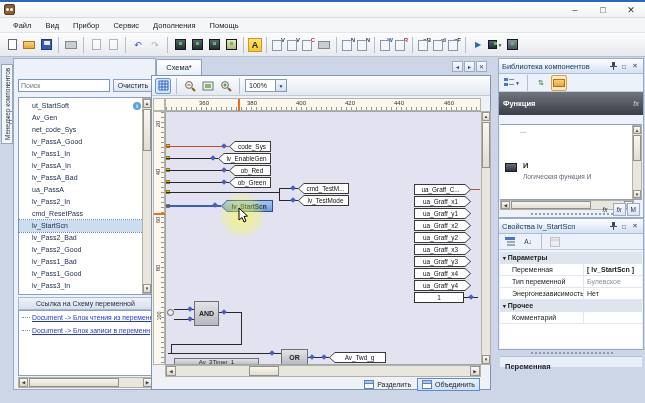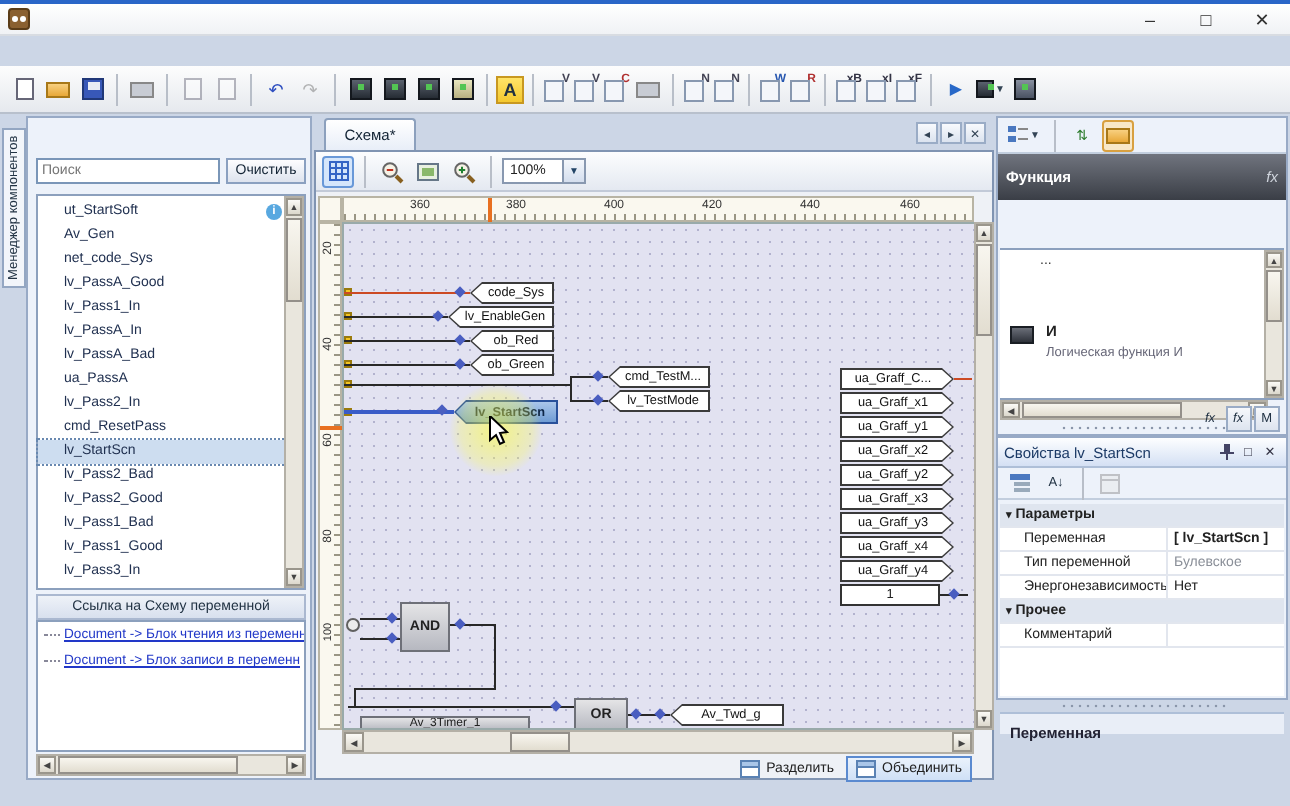--- a/index.html
+++ b/index.html
@@ -117,20 +117,28 @@
     <span class="owl">
         <i></i>
         <i></i>
       </span>
     <span class="sp" style="flex:1"></span>
     <span class="winbtn">–</span>
     <span class="winbtn">□</span>
     <span class="winbtn">✕</span>
   </div>
 
+  <div id="menubar" class="ab">
+    <span class="mitem">Файл</span>
+    <span class="mitem">Вид</span>
+    <span class="mitem">Прибор</span>
+    <span class="mitem">Сервис</span>
+    <span class="mitem">Дополнения</span>
+    <span class="mitem">Помощь</span>
+  </div>
 
   <div id="toolbar" class="ab">
     <span class="tbtn">
         <span class="pageic"></span>
       </span>
     <span class="tbtn">
         <span class="folderic"></span>
       </span>
     <span class="tbtn">
         <span class="floppyic"></span>
@@ -261,21 +269,21 @@
           <span class="linktext">Document -&gt; Блок записи в переменн</span>
         </div>
     </div>
     <div class="sbh ab" style="left:4px;top:318px;width:135px;height:11px;">
       <div class="sbtn" style="left:0;top:0;width:9px;height:9px;">◀</div>
       <div class="sthumb" style="left:10px;top:0;width:90px;height:9px;"></div>
       <div class="sbtn" style="right:0;top:0;width:9px;height:9px;">▶</div>
     </div>
   </div>
 
-  <div class="ab" style="left:157px;top:56px;width:340px;height:340px;">
+  <div class="ab" style="left:151px;top:56px;width:340px;height:340px;">
     <div class="tab ab" style="left:5px;top:1px;width:46px;height:16px;">Схема*</div>
     <div class="minibtn ab" style="left:301px;top:3px;">◂</div>
     <div class="minibtn ab" style="left:313px;top:3px;">▸</div>
     <div class="minibtn ab" style="left:325px;top:3px;">✕</div>
 
     <div id="docframe" class="ab" style="left:0;top:17px;width:340px;height:315px;">
 
       <div id="schtools">
         <span class="zbtn pressed">
           <svg width="11" height="11">
@@ -468,20 +476,33 @@
               <rect x="0.5" y="0.5" width="9" height="8" fill="#fff" stroke="#5a82b4"></rect>
               <rect x="0.5" y="0.5" width="9" height="3" fill="#aac6e8" stroke="#5a82b4"></rect>
             </svg>
           <span>Объединить</span>
         </span>
       </div>
     </div>
   </div>
 
   <div class="panel ab" style="left:498px;top:56px;width:146px;height:160px;">
+    <div class="phead">
+      <span>Библиотека компонентов</span>
+      <span class="sp"></span>
+      <span class="hbtn">
+          <svg width="7" height="8">
+            <rect x="2" y="0" width="3" height="4" fill="#446"></rect>
+            <line x1="0" y1="4.5" x2="7" y2="4.5" stroke="#446"></line>
+            <line x1="3.5" y1="4" x2="3.5" y2="8" stroke="#446"></line>
+          </svg>
+        </span>
+      <span class="hbtn">□</span>
+      <span class="hbtn">✕</span>
+    </div>
     <div class="flex" style="height:18px;padding-left:3px;gap:2px;border-bottom:1px solid #c2cede;">
       <span class="tbtn" style="width:20px;">
         <svg width="10" height="9">
             <rect x="0" y="0" width="4" height="3" fill="#4a78c0"></rect>
             <rect x="0" y="5" width="4" height="3" fill="#4a78c0"></rect>
             <line x1="5" y1="1.5" x2="10" y2="1.5" stroke="#888"></line>
             <line x1="5" y1="6.5" x2="10" y2="6.5" stroke="#888"></line>
           </svg>
         <span style="font-size:5px;color:#345;margin-left:1px;">▼</span>
       </span>

